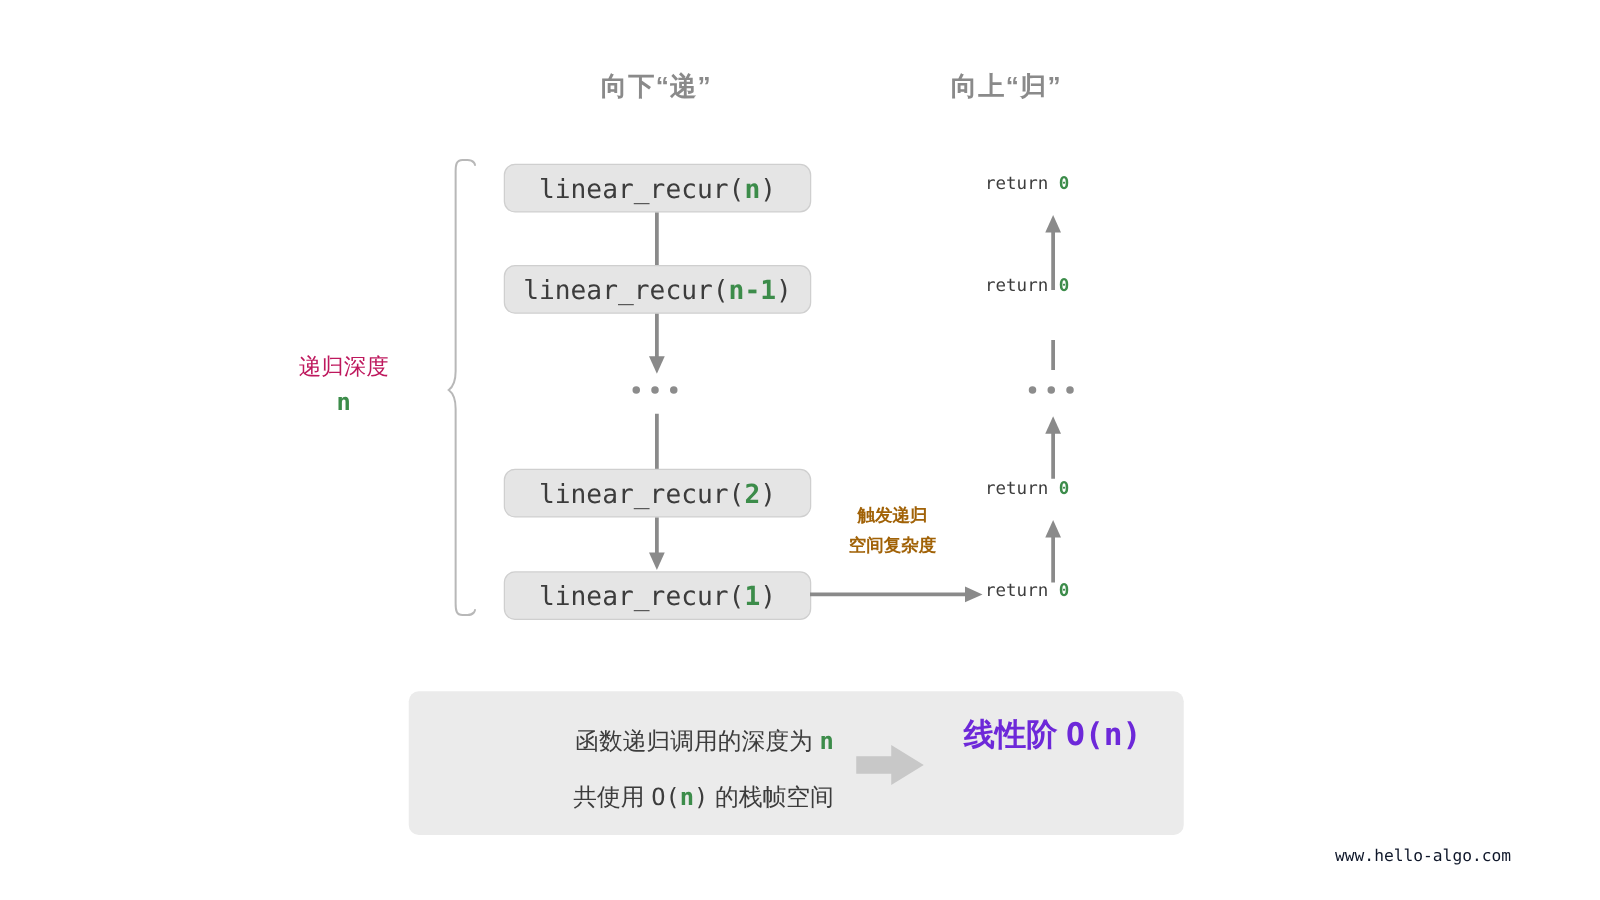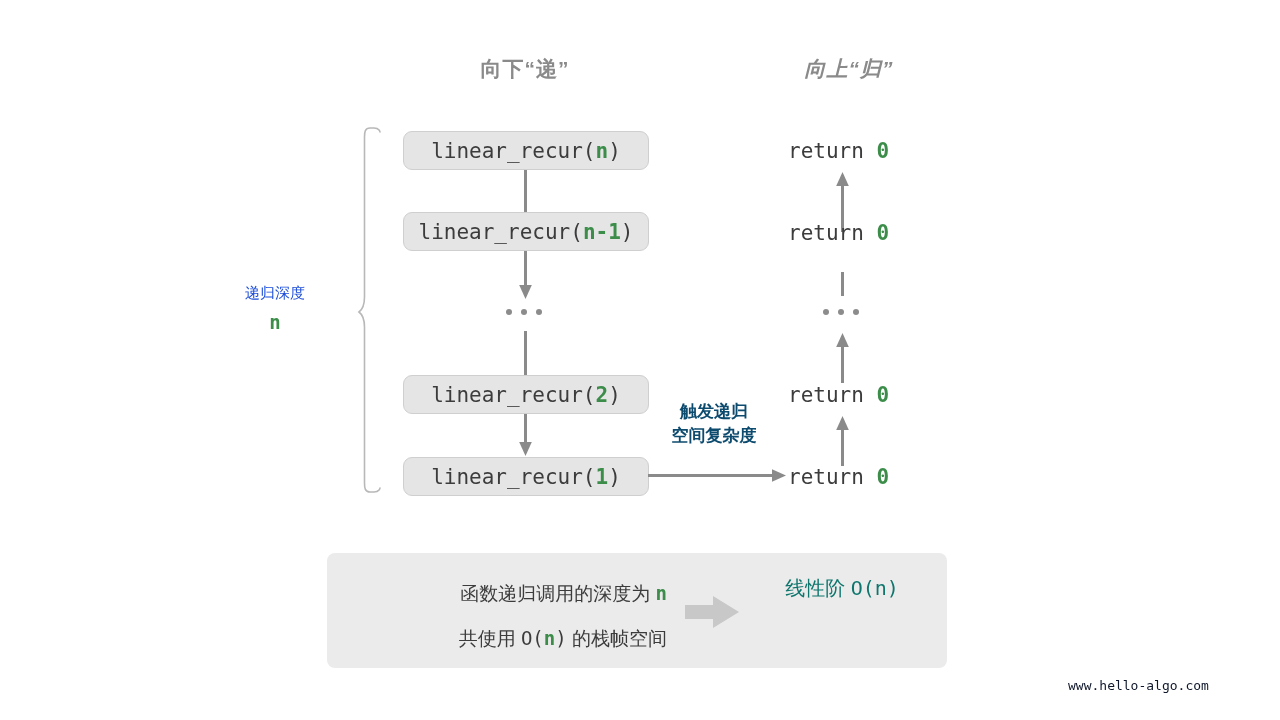--- a/index.html
+++ b/index.html
@@ -46,21 +46,21 @@
     font-family: "DejaVu Sans Mono", "Liberation Mono", monospace;
     font-size: 21px;
     color: #3c3c3c;
     white-space: nowrap;
   }
   .frame-box .arg { color: #3c8c4a; font-weight: bold; }
 
   
   .ret {
     font-family: "DejaVu Sans Mono", "Liberation Mono", monospace;
-    font-size: 21px;
+    font-size: 14px;
     color: #3c3c3c;
     white-space: nowrap;
   }
   .ret .zero { color: #3c8c4a; font-weight: bold; }
 
   
   .dots {
     display: flex;
     gap: 9px;
     align-items: center;
@@ -72,38 +72,38 @@
     background: #8c8c8c;
   }
 
   
   .depth-label {
     text-align: center;
     white-space: nowrap;
   }
   .depth-label .t1 {
     display: block;
-    font-size: 15px;
-    color: #1d4ed8;
+    font-size: 18px;
+    color: #be185d;
     line-height: 30px;
   }
   .depth-label .t2 {
     display: block;
     font-family: "DejaVu Sans Mono", "Liberation Mono", monospace;
     font-size: 19px;
     font-weight: bold;
     color: #3c8c4a;
     line-height: 28px;
   }
 
   
   .trigger-note {
-    font-size: 17px;
-    font-weight: bold;
-    color: #0c4a6e;
+    font-size: 14px;
+    font-weight: bold;
+    color: #a16207;
     line-height: 24px;
     white-space: nowrap;
     text-align: center;
   }
 
   
   .summary-panel {
     box-sizing: border-box;
     background: #ebebeb;
     border-radius: 8px;
@@ -126,43 +126,43 @@
   }
   .sum-left .mono { font-family: "DejaVu Sans Mono", "Liberation Mono", monospace; }
   .sum-right { text-align: center; white-space: nowrap; }
   .sum-right .title {
     font-size: 20px;
     font-weight: bold;
     color: #3c3c3c;
     line-height: 34px;
   }
   .sum-right .value {
-    font-size: 20px;
-    font-weight: normal;
-    color: #0f766e;
+    font-size: 25px;
+    font-weight: bold;
+    color: #6d28d9;
     line-height: 34px;
   }
   .sum-right .value .mono { font-family: "DejaVu Sans Mono", "Liberation Mono", monospace; }
 
   
   .watermark {
     font-family: "DejaVu Sans Mono", "Liberation Mono", monospace;
     font-size: 13px;
     color: #0f172a;
     white-space: nowrap;
   }
   svg { display: block; overflow: visible; }
 </style>
 </head>
 <body>
 
 <div class="stage">
 
   <div class="abs col-head" style="left:430px; top:55px; width:190px;">向下“递”</div>
-  <div class="abs col-head" style="left:754px; top:55px; width:190px;font-style:italic;">向上“归”</div>
+  <div class="abs col-head" style="left:710px; top:55px; width:190px;">向上“归”</div>
 
   <svg class="abs" style="left:358px; top:125px;" width="30" height="375">
     <path d="M 22 7 C 22 7, 21.5 3, 16 3
              L 12 3 C 7 3, 6.5 7, 6.5 12
              L 6.5 172 C 6.5 180, 5 184, 1 187
              C 5 190, 6.5 194, 6.5 202
              L 6.5 358 C 6.5 363, 7 367, 12 367
              L 16 367 C 21.5 367, 22 363, 22 363" fill="none" stroke="#b8b8b8" stroke-width="1.6" stroke-linecap="round"></path>
   </svg>
 

